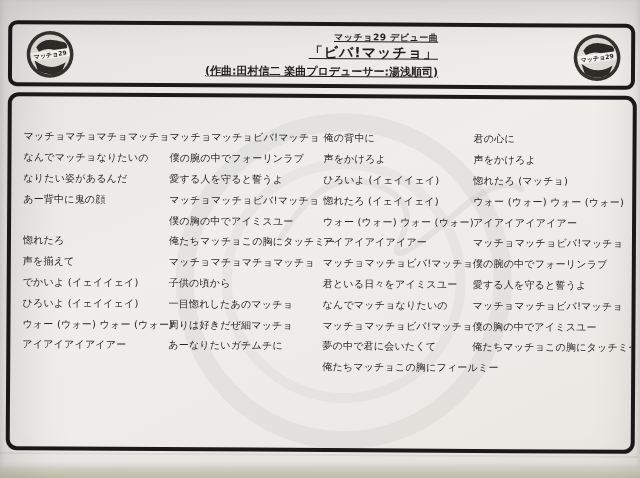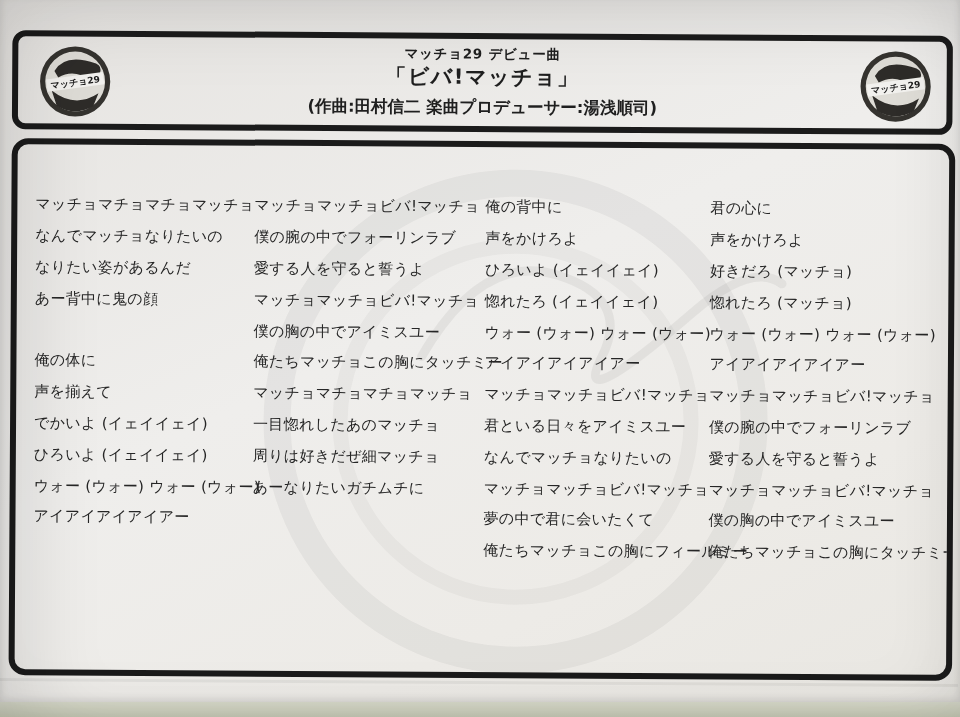--- a/index.html
+++ b/index.html
@@ -23,21 +23,21 @@
   .sheet-content{
     position:absolute;inset:0;
     transform:rotate(.35deg);transform-origin:50% 50%;
   }
   
   .header-box{
     position:absolute;left:7px;top:22px;width:619px;height:58px;
     border:4px solid #1b1b1b;border-radius:9px;
     display:flex;align-items:center;justify-content:center;
   }
-  .header-text{text-align:center;color:#1f1f1f;line-height:1.25;}
+  .header-text{text-align:right;color:#1f1f1f;line-height:1.25;text-decoration:underline;}
   .series{font-size:9px;font-weight:700;letter-spacing:.5px;}
   .title{font-size:14px;font-weight:800;letter-spacing:1px;margin-top:1px;}
   .credits{font-size:11px;font-weight:700;margin-top:3px;}
   .logo{position:absolute;top:4px;width:52px;height:52px;}
   .logo-left{left:12px;}
   .logo-right{right:8px;}
   
   .lyrics-box{
     position:absolute;left:7px;top:94px;width:621px;height:350px;
     border:4px solid #1b1b1b;border-radius:11px;
@@ -120,35 +120,36 @@
         <svg class="watermark-scribble" viewBox="0 0 260 180">
           <path d="M10,120 q40,-70 90,-55 q50,15 30,55 q-20,40 60,-30 q40,-35 60,-20" fill="none" stroke="#444" stroke-width="6" stroke-linecap="round"></path>
         </svg>
         <div class="columns">
           <div class="lyric-col">
               <div class="lyric-line">マッチョマチョマチョマッチョ</div>
               <div class="lyric-line">なんでマッチョなりたいの</div>
               <div class="lyric-line">なりたい姿があるんだ</div>
               <div class="lyric-line">あー背中に鬼の顔</div>
               <div class="lyric-line"></div>
-              <div class="lyric-line">俺の体に</div>
+              <div class="lyric-line">惚れたろ</div>
               <div class="lyric-line">声を揃えて</div>
               <div class="lyric-line">でかいよ (イェイイェイ)</div>
               <div class="lyric-line">ひろいよ (イェイイェイ)</div>
               <div class="lyric-line">ウォー (ウォー) ウォー (ウォー)</div>
               <div class="lyric-line">アイアイアイアイアー</div>
             </div>
           <div class="lyric-col">
               <div class="lyric-line">マッチョマッチョビバ!マッチョ</div>
               <div class="lyric-line">僕の腕の中でフォーリンラブ</div>
               <div class="lyric-line">愛する人を守ると誓うよ</div>
               <div class="lyric-line">マッチョマッチョビバ!マッチョ</div>
               <div class="lyric-line">僕の胸の中でアイミスユー</div>
               <div class="lyric-line">俺たちマッチョこの胸にタッチミー</div>
               <div class="lyric-line">マッチョマチョマチョマッチョ</div>
+              <div class="lyric-line">子供の頃から</div>
               <div class="lyric-line">一目惚れしたあのマッチョ</div>
               <div class="lyric-line">周りは好きだぜ細マッチョ</div>
               <div class="lyric-line">あーなりたいガチムチに</div>
             </div>
           <div class="lyric-col">
               <div class="lyric-line">俺の背中に</div>
               <div class="lyric-line">声をかけろよ</div>
               <div class="lyric-line">ひろいよ (イェイイェイ)</div>
               <div class="lyric-line">惚れたろ (イェイイェイ)</div>
               <div class="lyric-line">ウォー (ウォー) ウォー (ウォー)</div>
@@ -156,21 +157,20 @@
               <div class="lyric-line">マッチョマッチョビバ!マッチョ</div>
               <div class="lyric-line">君といる日々をアイミスユー</div>
               <div class="lyric-line">なんでマッチョなりたいの</div>
               <div class="lyric-line">マッチョマッチョビバ!マッチョ</div>
               <div class="lyric-line">夢の中で君に会いたくて</div>
               <div class="lyric-line">俺たちマッチョこの胸にフィールミー</div>
             </div>
           <div class="lyric-col">
               <div class="lyric-line">君の心に</div>
               <div class="lyric-line">声をかけろよ</div>
-              <div class="lyric-line">好きだろ (マッチョ)</div>
               <div class="lyric-line">惚れたろ (マッチョ)</div>
               <div class="lyric-line">ウォー (ウォー) ウォー (ウォー)</div>
               <div class="lyric-line">アイアイアイアイアー</div>
               <div class="lyric-line">マッチョマッチョビバ!マッチョ</div>
               <div class="lyric-line">僕の腕の中でフォーリンラブ</div>
               <div class="lyric-line">愛する人を守ると誓うよ</div>
               <div class="lyric-line">マッチョマッチョビバ!マッチョ</div>
               <div class="lyric-line">僕の胸の中でアイミスユー</div>
               <div class="lyric-line">俺たちマッチョこの胸にタッチミー</div>
             </div>

